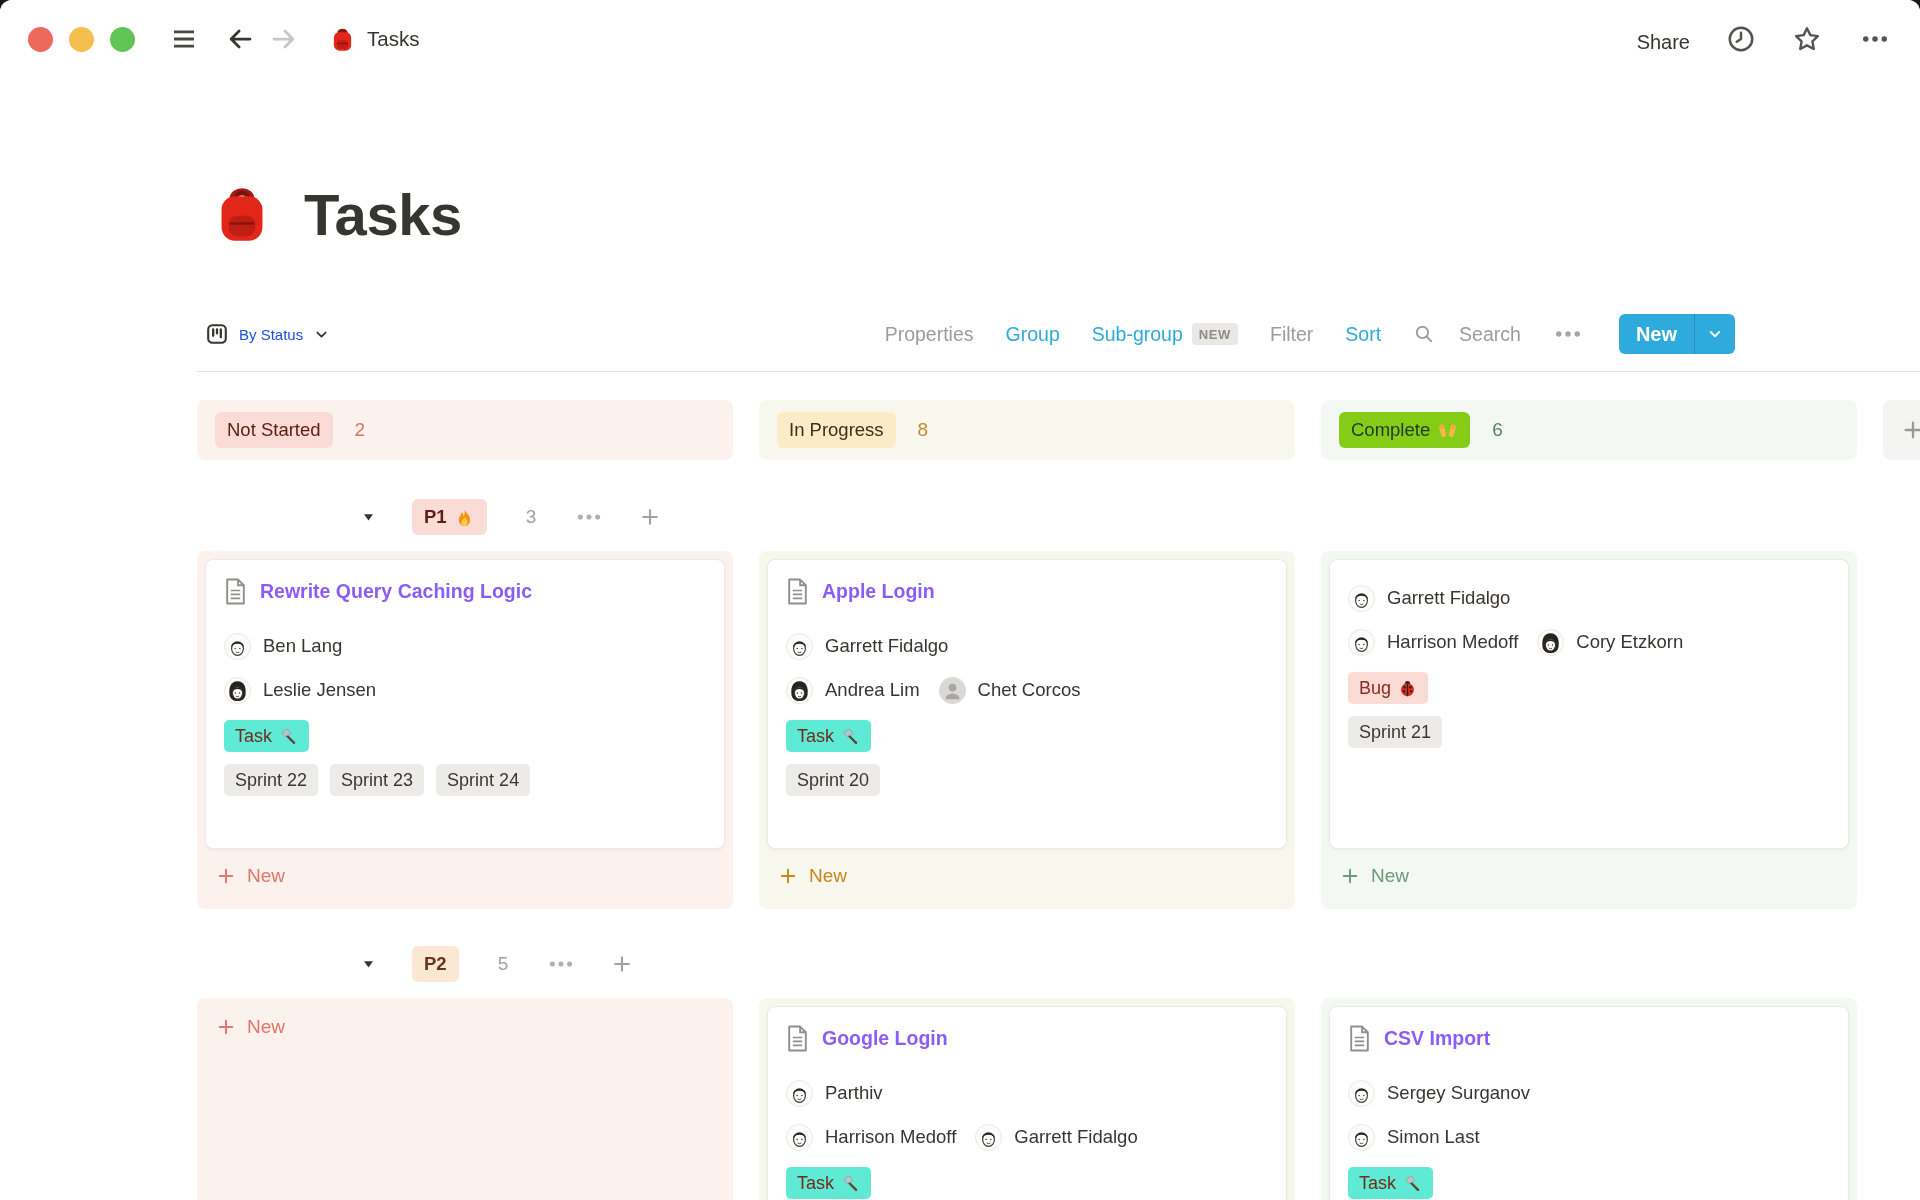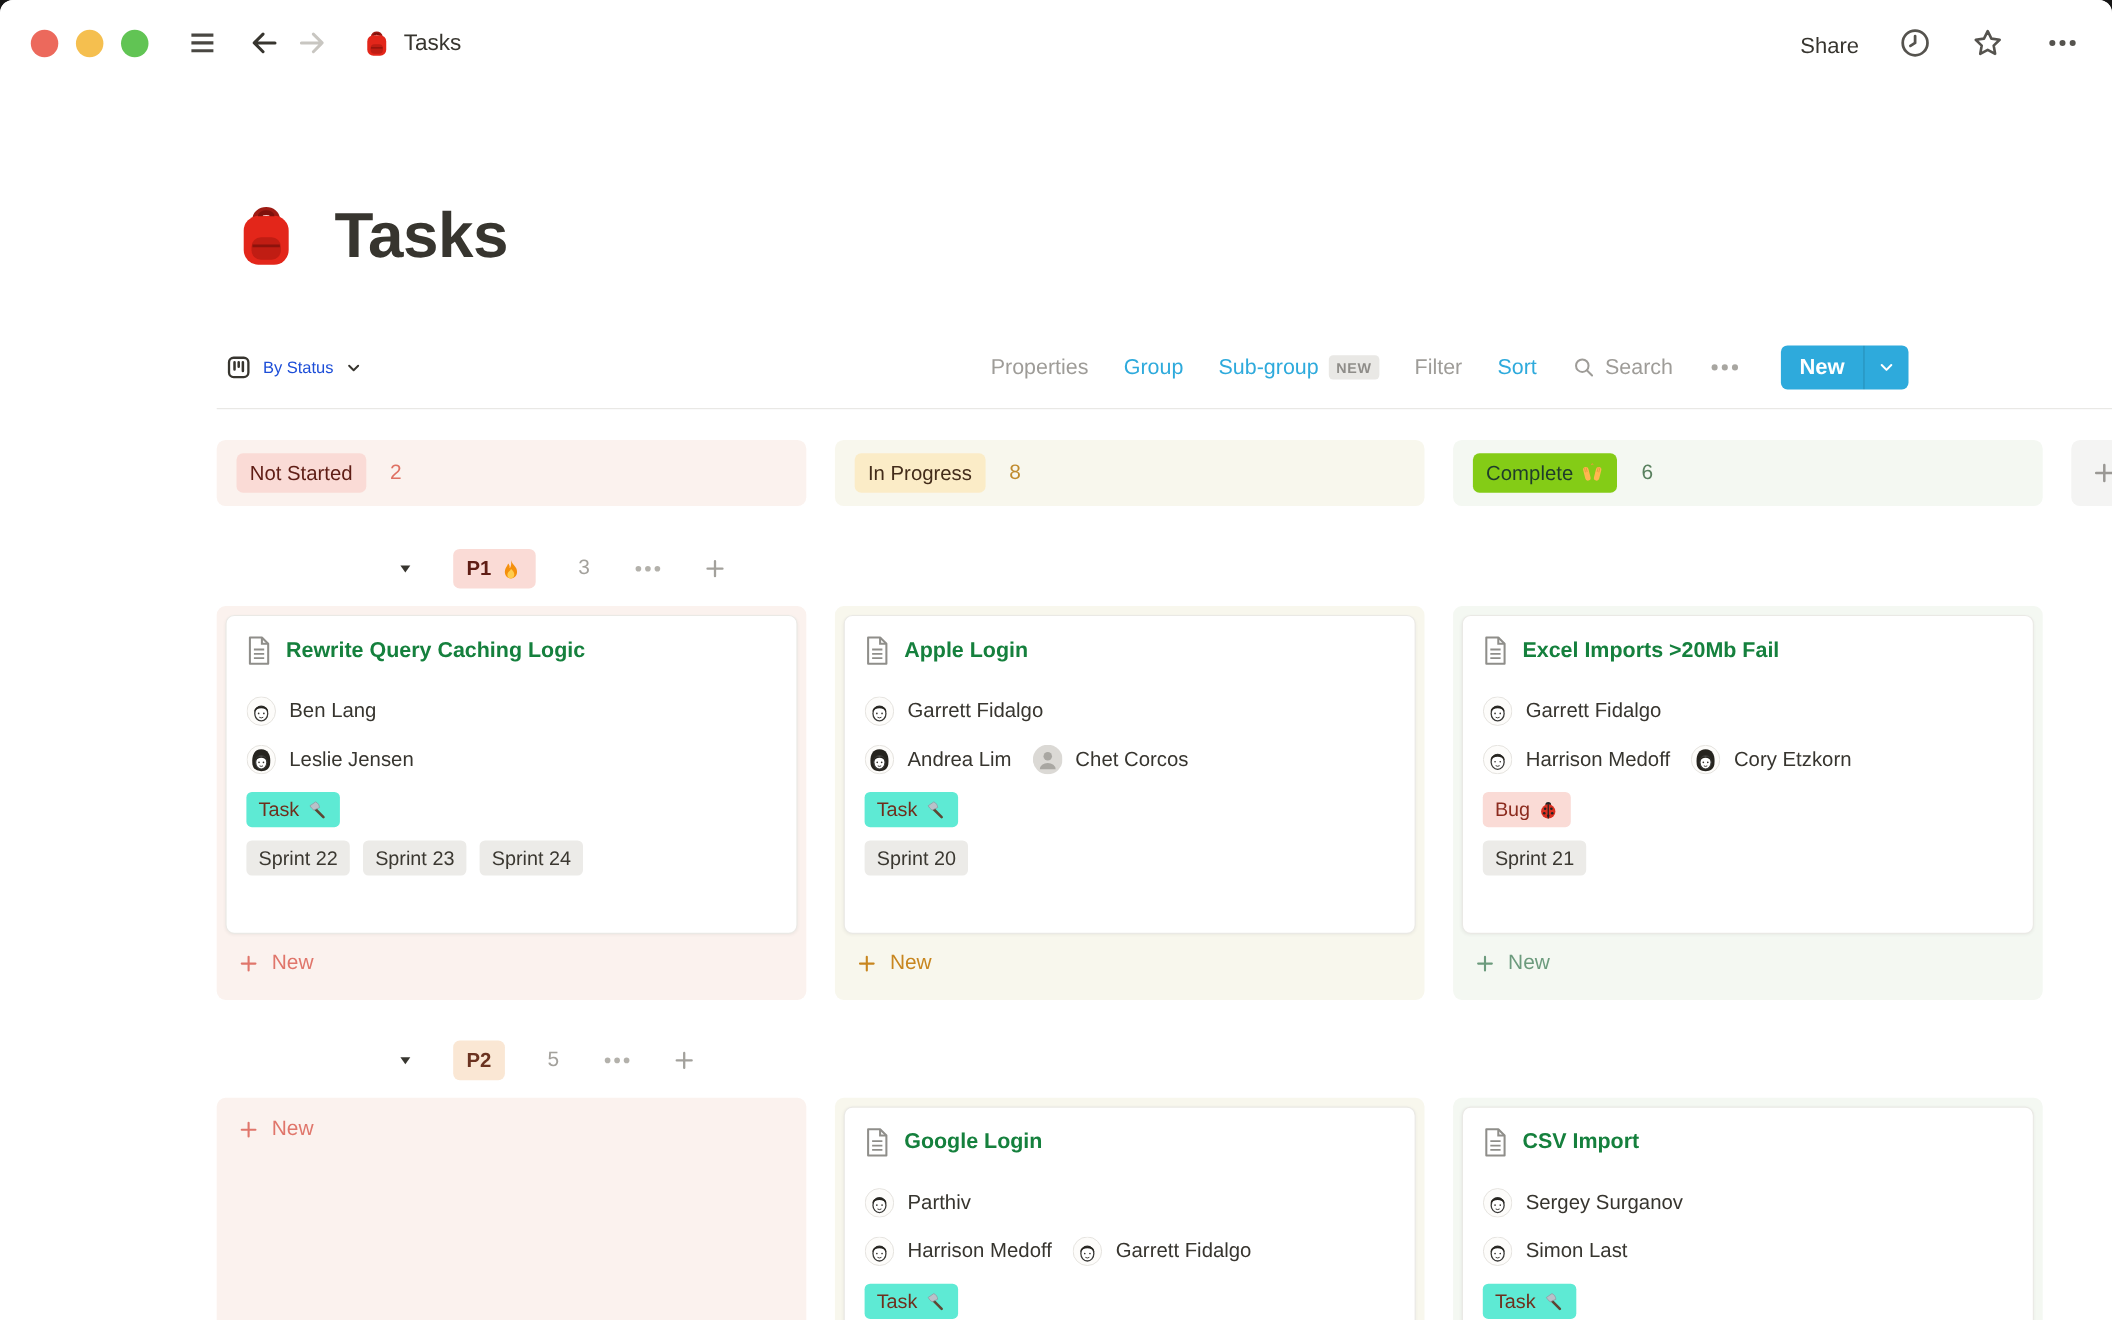--- a/index.html
+++ b/index.html
@@ -40,21 +40,21 @@
   .view-ic { width:24px; height:24px; color:#37352F; }
   .view-label { font-size:15px; font-weight:400; color:#1d4ed8; }
   .view-chev { width:17px; height:17px; color:#37352F; }
   .tb2-spacer { flex:1; }
   .menu { display:flex; align-items:center; gap:32px; }
   .mi { font-size:19.5px; cursor:pointer; white-space:nowrap; }
   .mi.gray { color:#9E9C98; }
   .mi.blue { color:#2EAADC; }
   .subgroup-wrap { display:flex; align-items:center; gap:9px; }
   .badge-new { font-size:13px; font-weight:600; letter-spacing:0.6px; color:#8F8D89; background:#E9E8E5; border-radius:4px; padding:4px 7px 3px; }
-  .search-wrap { display:flex; align-items:center; gap:8px; cursor:pointer;text-align:right; }
+  .search-wrap { display:flex; align-items:center; gap:24px; cursor:pointer;text-align:right; }
   .search-ic { width:22px; height:22px; color:#9E9C98; }
   .menu-dots { width:30px; height:30px; color:#A8A6A1; cursor:pointer; }
   .new-btn { display:flex; align-items:stretch; height:40px; border-radius:6px; overflow:hidden; background:#2EAADC; cursor:pointer; margin-left:4px; }
   .new-btn-main { display:flex; align-items:center; padding:0 17px; color:#fff; font-size:20px; font-weight:700; }
   .new-btn-chev { width:41px; display:flex; align-items:center; justify-content:center; border-left:1px solid rgba(0,0,0,0.16); color:#fff; }
   .new-btn-chev svg { width:18px; height:18px; }
   .hr { height:1px; background:#E7E6E3; margin:9px 0 0 197px; }
 
   
   .board { margin-left:197px; }
@@ -82,21 +82,21 @@
   .g-plus { width:24px; height:24px; color:#A3A19C; margin-left:23px; cursor:pointer; }
 
   .sections { margin-top:11px; }
   .section { width:536px; border-radius:8px; padding:8px 8px 12px; flex:none; }
   .p1 .section { height:358px; }
   .p2 .section { min-height:430px; }
 
   .card { background:#fff; border:1px solid #EAE9E5; border-radius:8px; box-shadow:0 1px 3px rgba(15,15,15,0.05); padding:16px 18px; height:290px; overflow:hidden; cursor:pointer; }
   .card-title-row { display:flex; align-items:center; gap:13px; height:30px; margin-bottom:18px; }
   .doc { width:23px; height:27px; flex:none; }
-  .card-title { font-size:19.5px; font-weight:700; color:#15803d; white-space:nowrap; }
+  .card-title { font-size:19.5px; font-weight:700; color:#8b5cf6; white-space:nowrap; }
   .person-row { display:flex; align-items:center; gap:19px; height:44px; }
   .person { display:flex; align-items:center; gap:12px; }
   .avatar { width:27px; height:27px; flex:none; }
   .person-name { font-size:18.5px; color:#37352F; white-space:nowrap; }
   .tag-row { margin-top:8px; display:flex; gap:12px; }
   .tag-row.sprints { margin-top:12px; }
   .tag { display:inline-flex; align-items:center; gap:7px; height:32px; padding:0 11px; border-radius:5px; font-size:18px; white-space:nowrap; }
   .tag-yellow { background:#5eead4; color:#6F2E1C; }
   .tag-red { background:#FADBD6; color:#8C2B1E; }
   .tag-gray { background:#ECEBE8; color:#3B3831; }
@@ -445,26 +445,20 @@
         <div class="new-row new-yellow">
           <svg>
               <use href="#sym-plus"></use>
             </svg>
           <span>New</span>
         </div>
       </div>
 
       <div class="section bg-green">
         <div class="card">
-          <div class="card-title-row">
-            <svg class="doc">
-                <use href="#sym-doc"></use>
-              </svg>
-            <span class="card-title">Excel Imports &gt;20Mb Fail</span>
-          </div>
           <div class="person-row">
             <span class="person">
               <svg class="avatar">
                   <use href="#av-m"></use>
                 </svg>
               <span class="person-name">Garrett Fidalgo</span>
             </span>
           </div>
           <div class="person-row">
             <span class="person">

